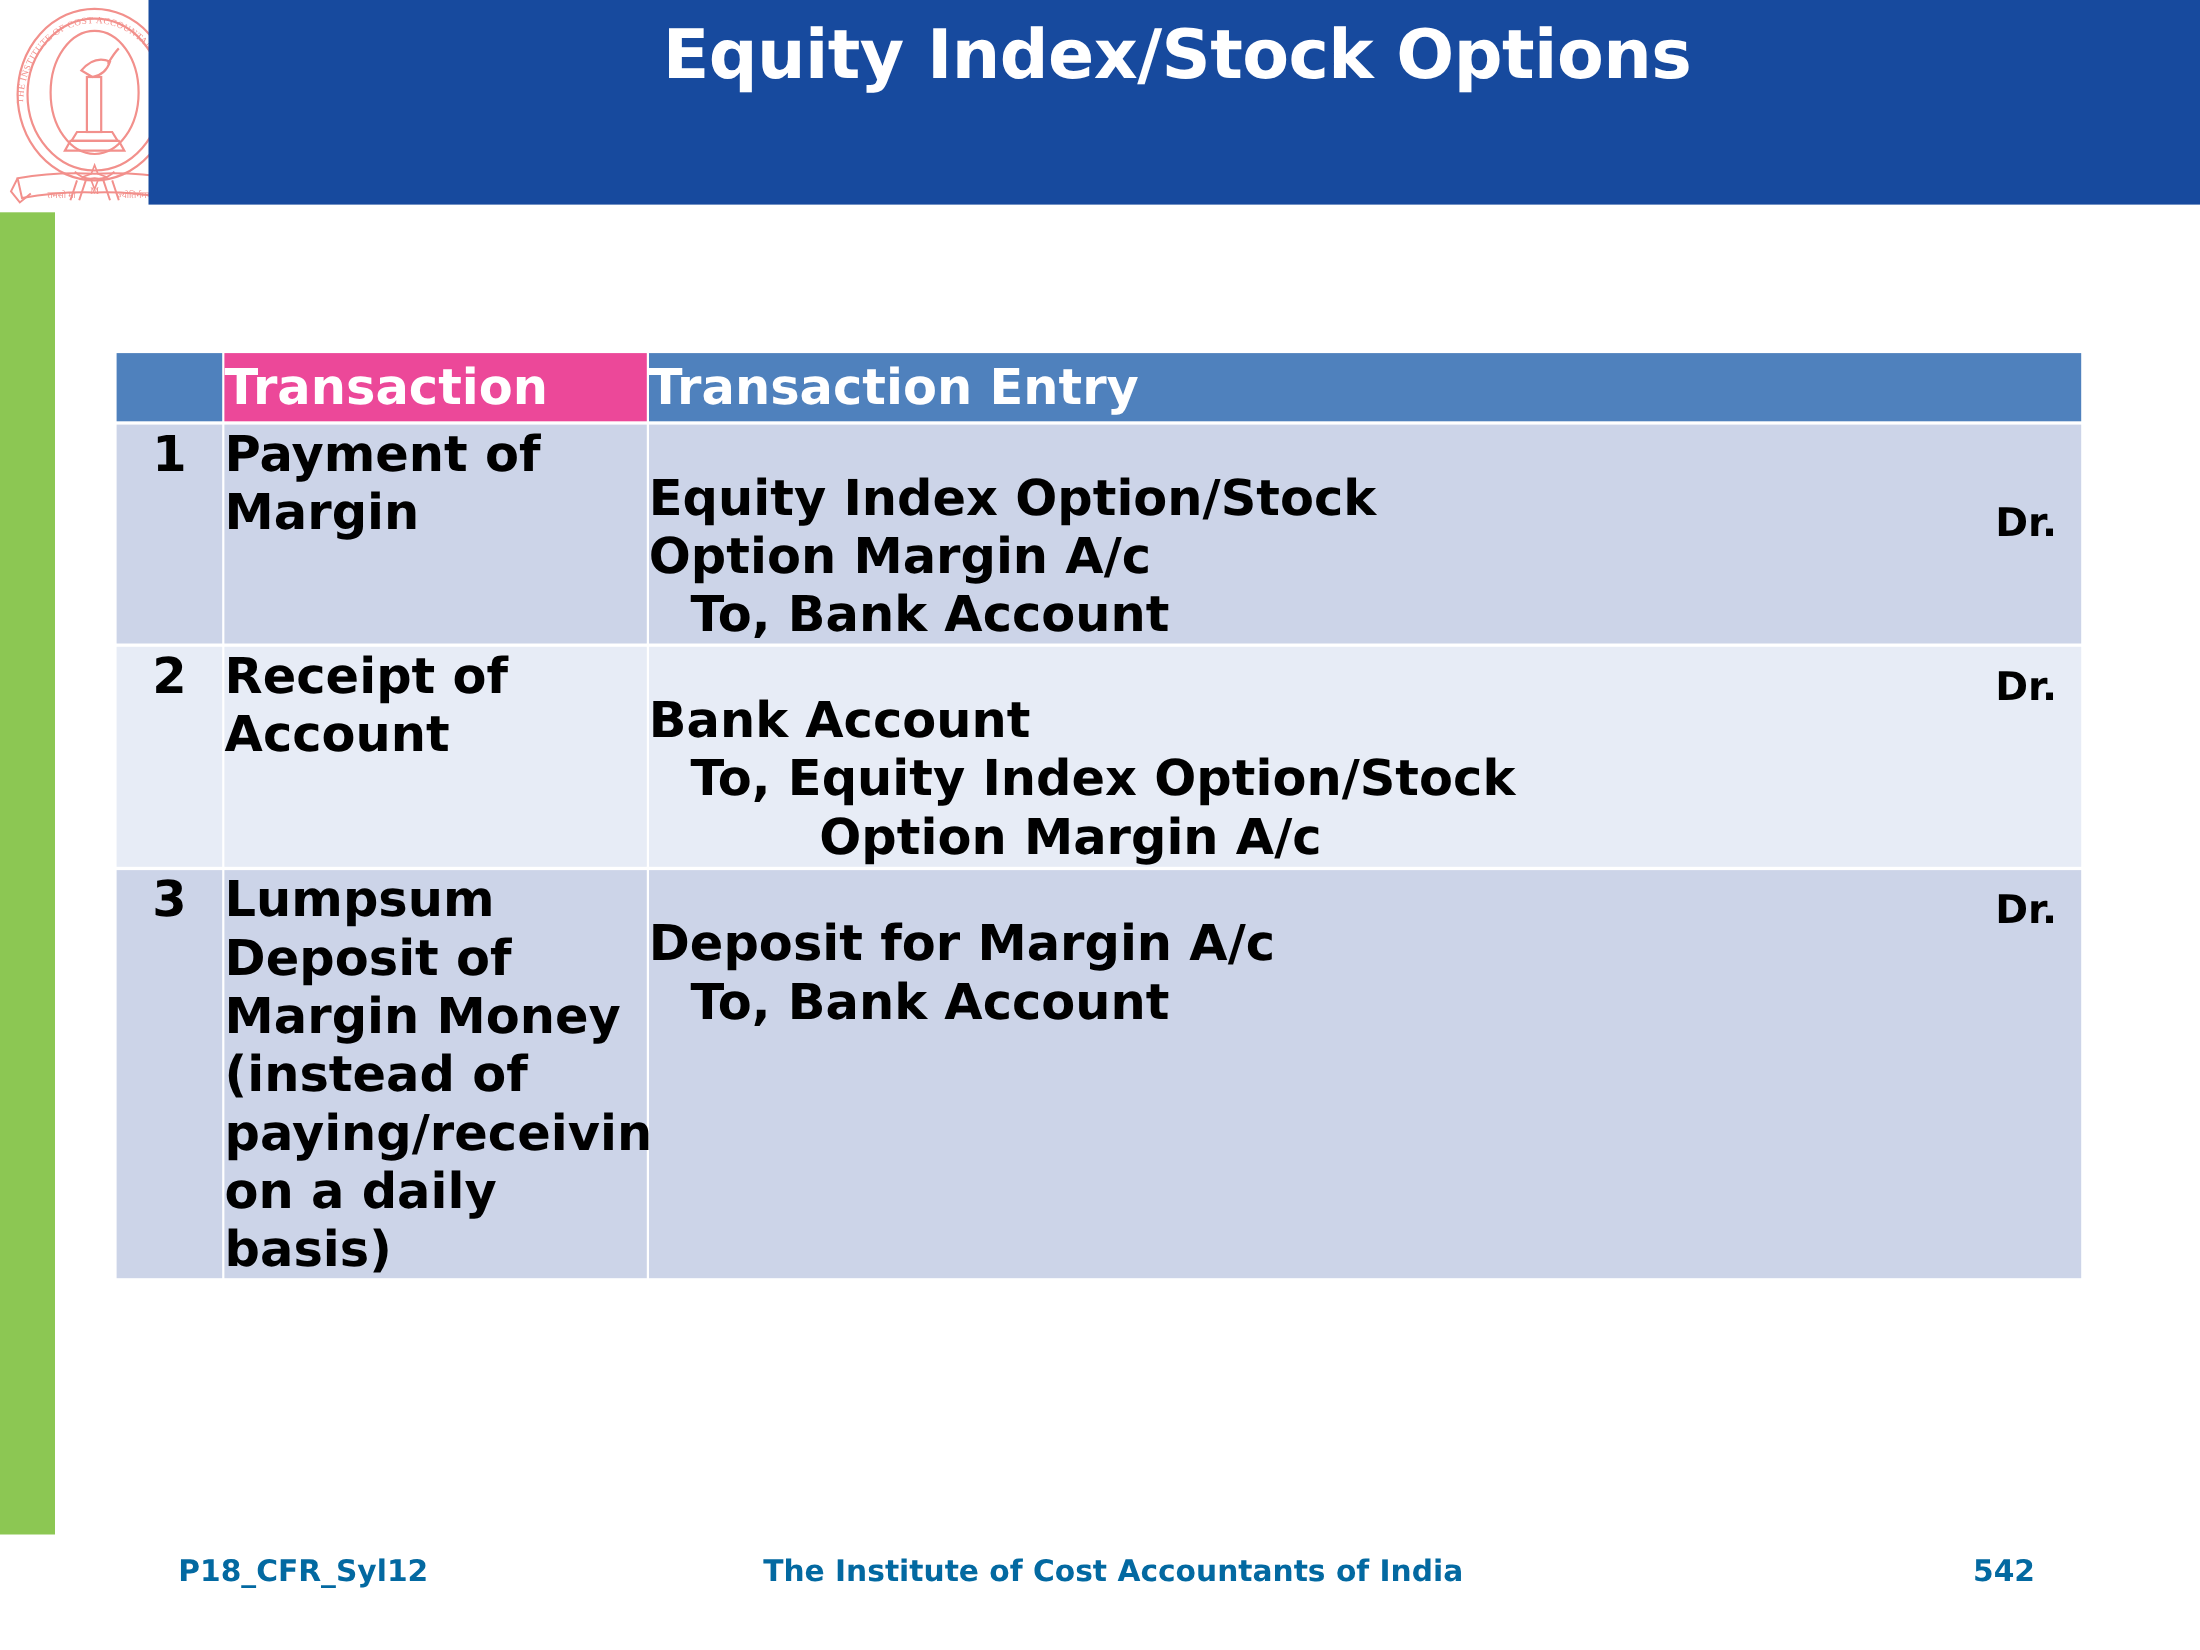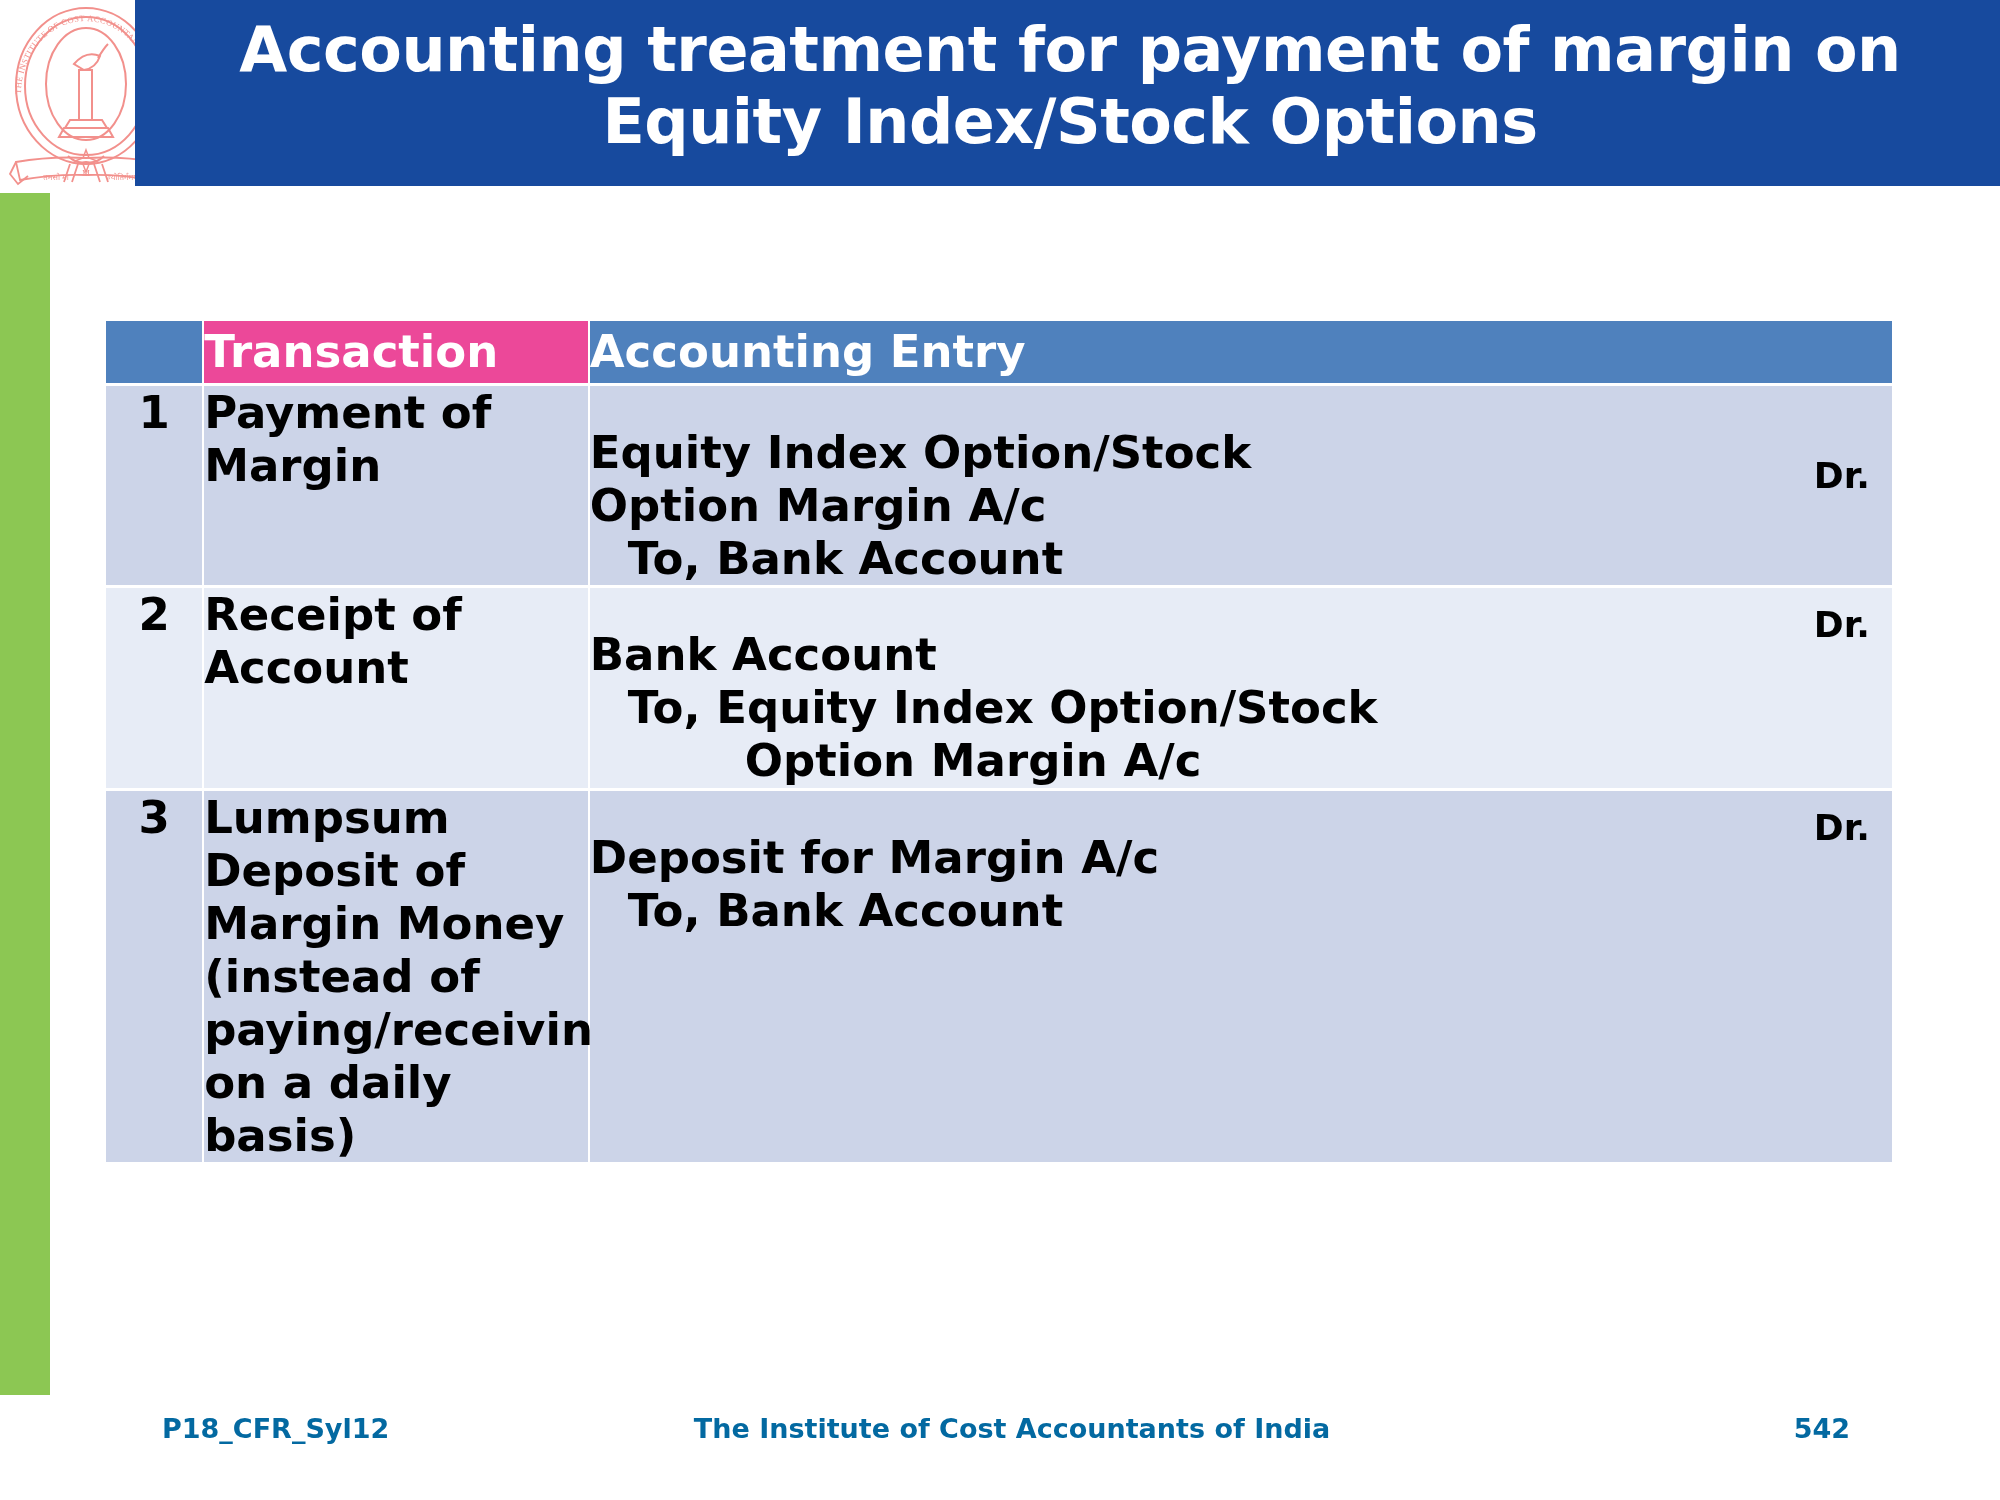--- a/index.html
+++ b/index.html
@@ -179,38 +179,37 @@
     </defs>
     <g fill="#f2908c" font-size="8" font-family="'Liberation Serif', serif">
       <text x="50" y="176" text-anchor="middle" font-size="8">तमसो मा</text>
       <text x="116" y="176" text-anchor="middle" font-size="8">ज्योतिर्गमय</text>
     </g>
   </svg>
 </div>
 
 <div id="header-bar" style="background: rgb(23, 74, 158);">
   <div id="header-title">
-    <div>Accounting treatment for payment of margin on</div>
     <div>Equity Index/Stock Options</div>
   </div>
 </div>
 
 <div id="green-bar" style="background: rgb(140, 199, 83);"></div>
 
 <table id="entry-table">
   <colgroup>
     <col class="col-num">
     <col class="col-txn">
     <col class="col-entry">
   </colgroup>
   <thead>
     <tr>
       <th class="hdr-num" style="background: rgb(79, 129, 189);"></th>
       <th class="hdr-txn" style="background: #ec4899;">Transaction</th>
-      <th class="hdr-entry" style="background: rgb(79, 129, 189);">Accounting Entry</th>
+      <th class="hdr-entry" style="background: rgb(79, 129, 189);">Transaction Entry</th>
     </tr>
   </thead>
   <tbody id="table-body">
       <tr class="row-a">
         <td class="cell-num" style="background: rgb(204, 212, 232);">1</td>
         <td class="cell-txn" style="background: rgb(204, 212, 232);">Payment of Margin</td>
         <td class="cell-entry" style="background: rgb(204, 212, 232);">
           <span class="entry-lines">
             <span class="entry-line">Equity Index Option/Stock</span>
             <span class="entry-line">Option Margin A/c</span>

